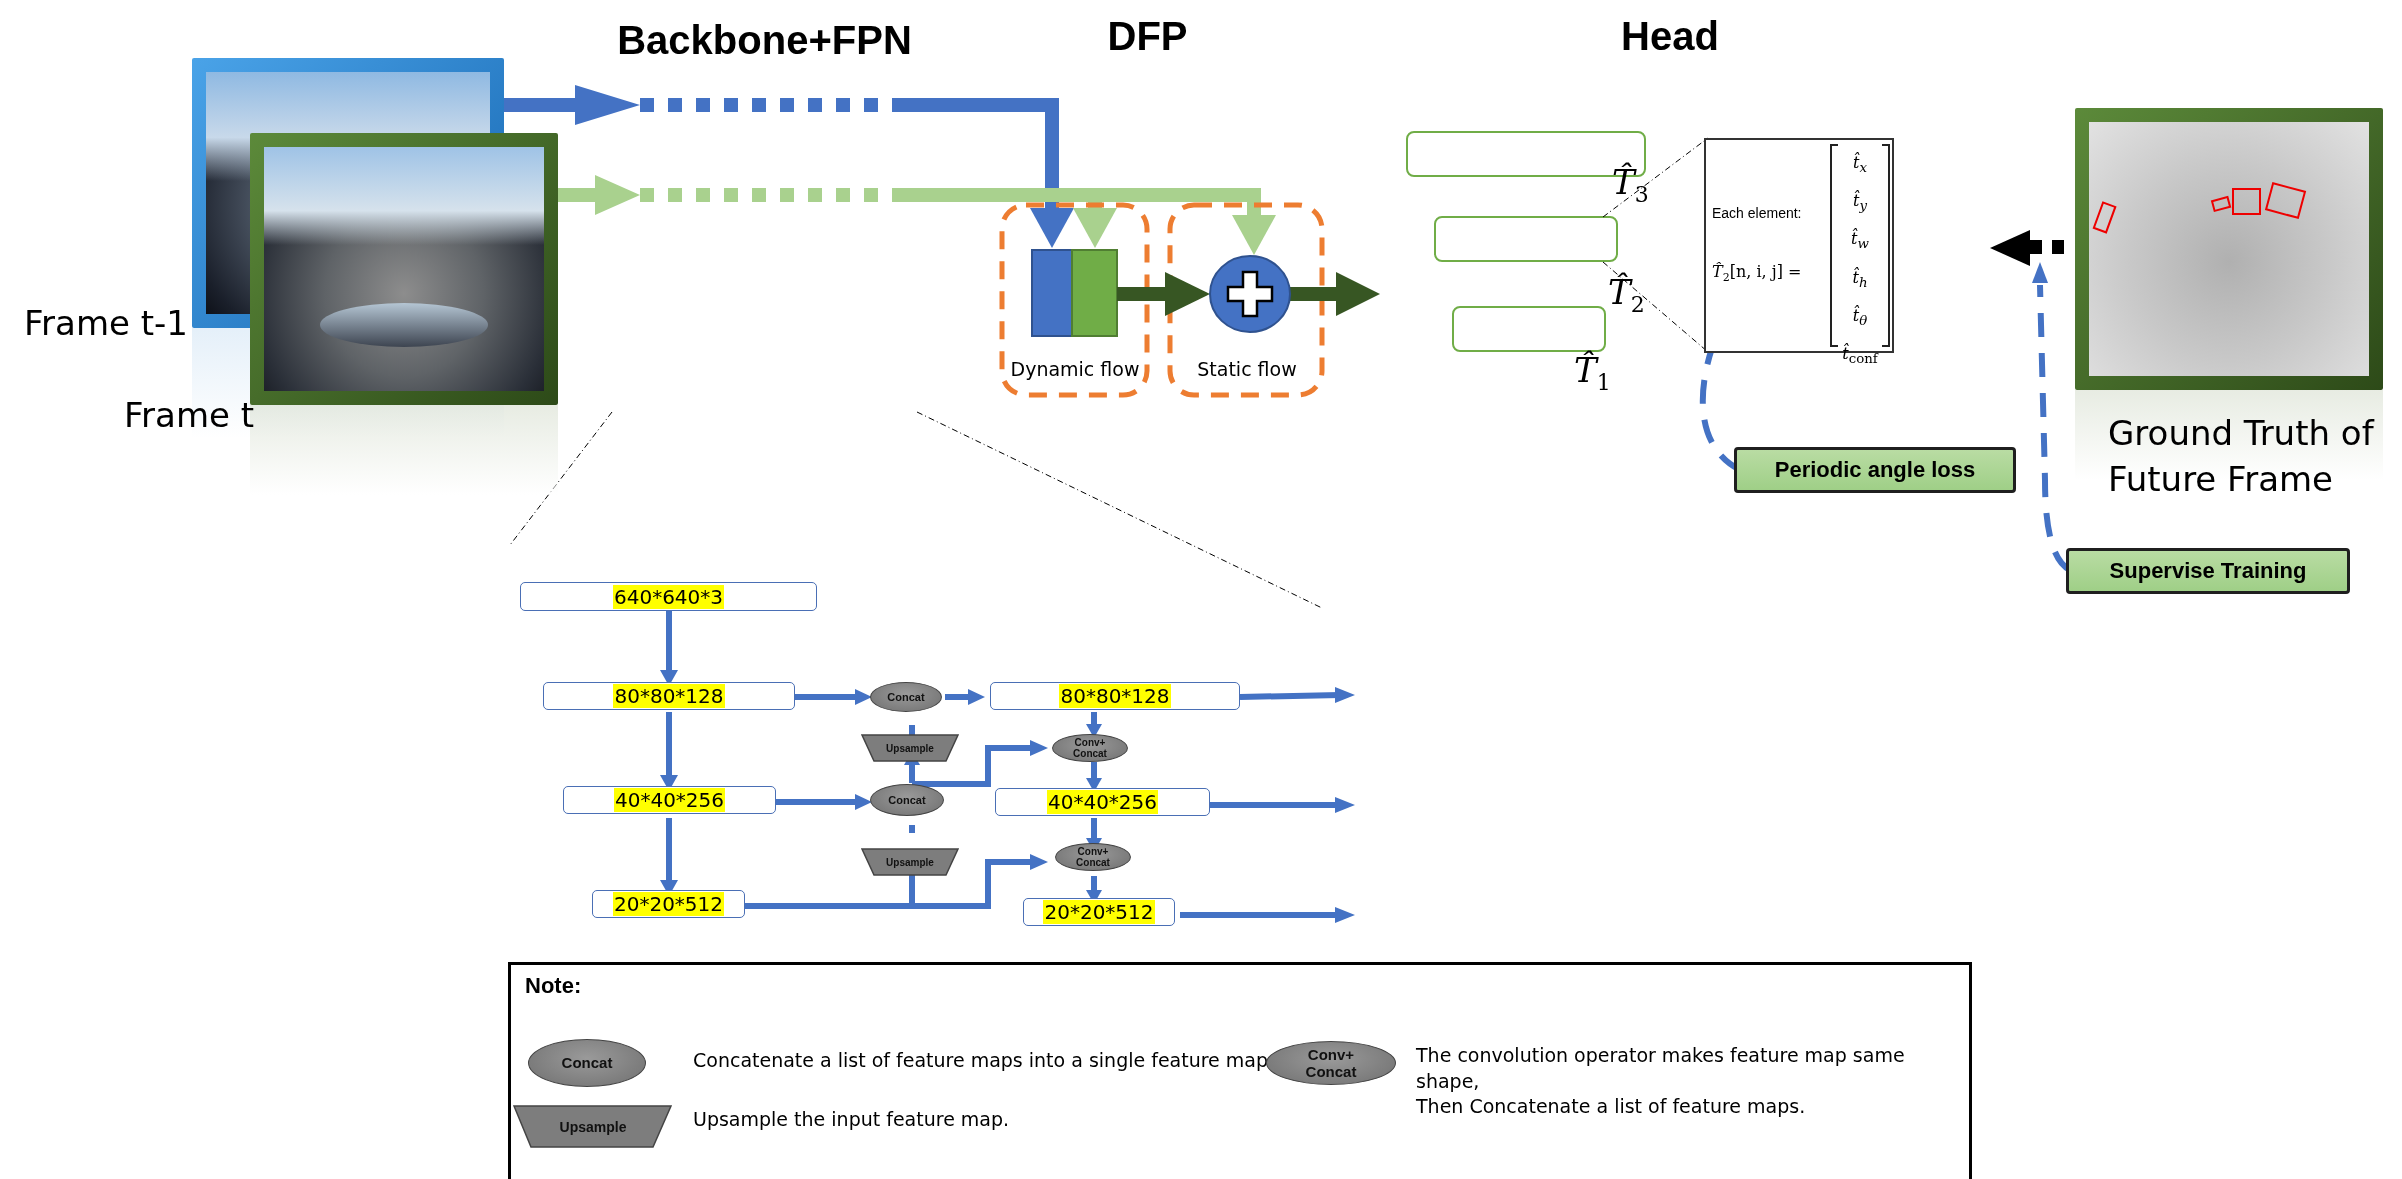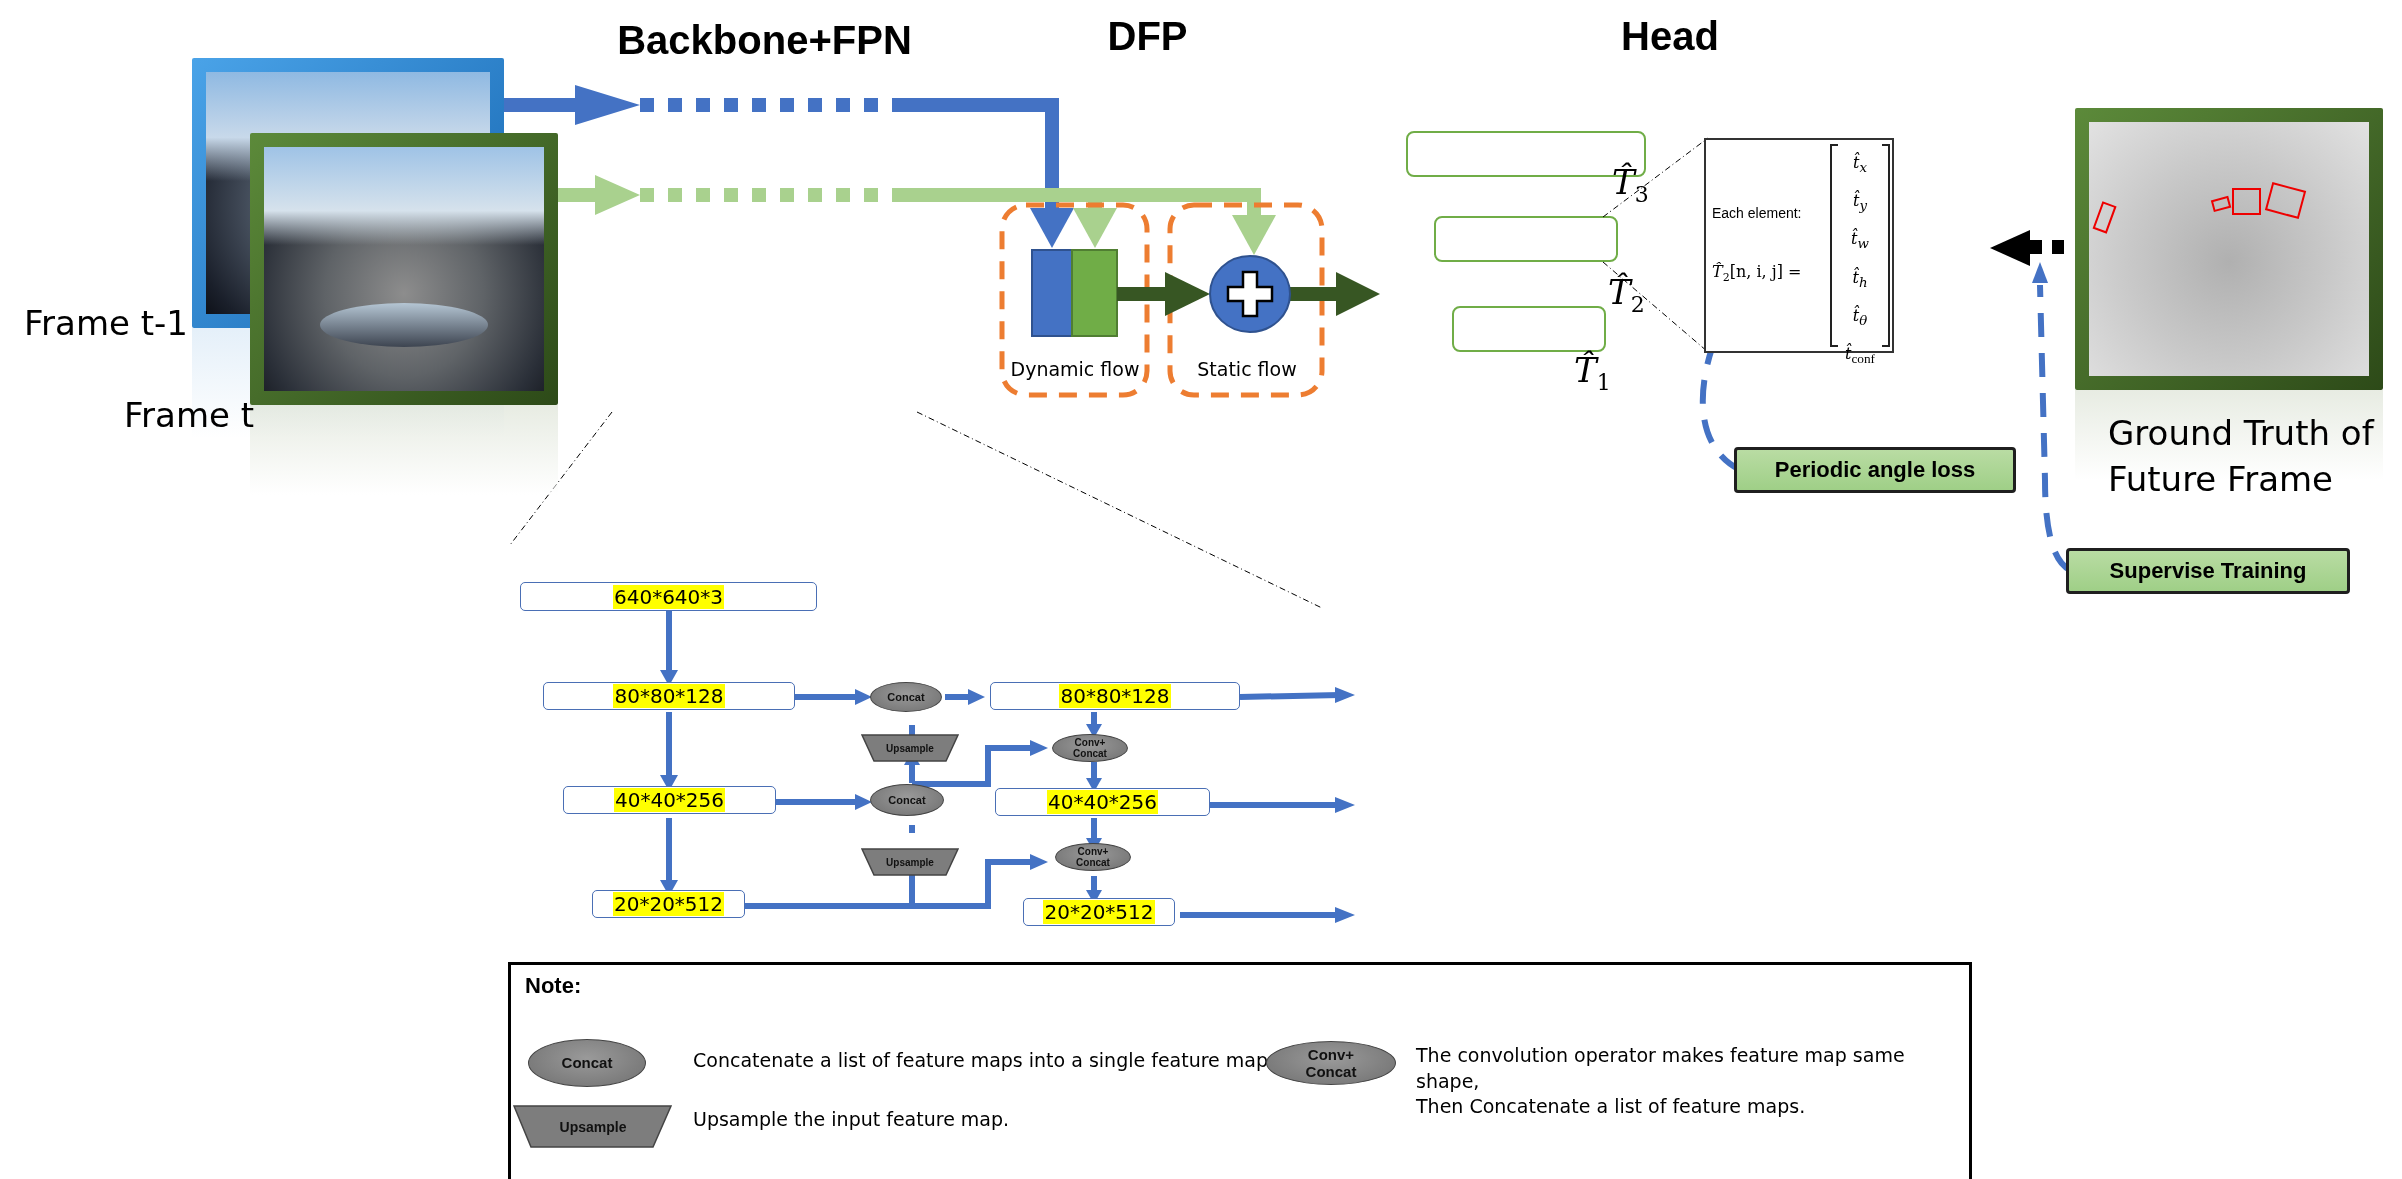--- a/index.html
+++ b/index.html
@@ -179,21 +179,21 @@
     <div style="position:absolute;left:0;top:0;width:6px;border-top:2px solid #222;"></div>
     <div style="position:absolute;left:0;bottom:0;width:6px;border-bottom:2px solid #222;"></div>
     <div style="position:absolute;right:0;top:0;width:6px;border-top:2px solid #222;"></div>
     <div style="position:absolute;right:0;bottom:0;width:6px;border-bottom:2px solid #222;"></div>
     <div class="math" style="position:absolute;left:0;right:0;top:2px;text-align:center;font-size:16px;line-height:33px;">
       <div><span>t̂</span><sub>x</sub></div>
       <div><span>t̂</span><sub>y</sub></div>
       <div><span>t̂</span><sub>w</sub></div>
       <div><span>t̂</span><sub>h</sub></div>
       <div><span>t̂</span><sub>θ</sub></div>
-      <div><span>t̂</span><sub style="font-style:normal;font-family:Liberation Serif, serif;">conf</sub></div>
+      <div><span>t̂</span><sub style="font-style:normal;">conf</sub></div>
     </div>
   </div>
 </div>
 
 <div class="green-btn" style="left:1734px;top:447px;width:282px;height:46px;">Periodic angle loss</div>
 <div class="green-btn" style="left:2066px;top:548px;width:284px;height:46px;">Supervise Training</div>
 
 <div class="photo-frame" style="left:2075px;top:108px;width:308px;height:282px;background:linear-gradient(135deg,#5c8a3a,#2d4a18);">
   <div class="photo" style="background:radial-gradient(ellipse at 50% 55%, #b0b0b0 0%, #c8c8c8 50%, #e2e2e2 100%);">
     <div style="position:absolute;left:3%;top:32%;width:4%;height:10%;border:2px solid #e00;transform:rotate(20deg);"></div>

